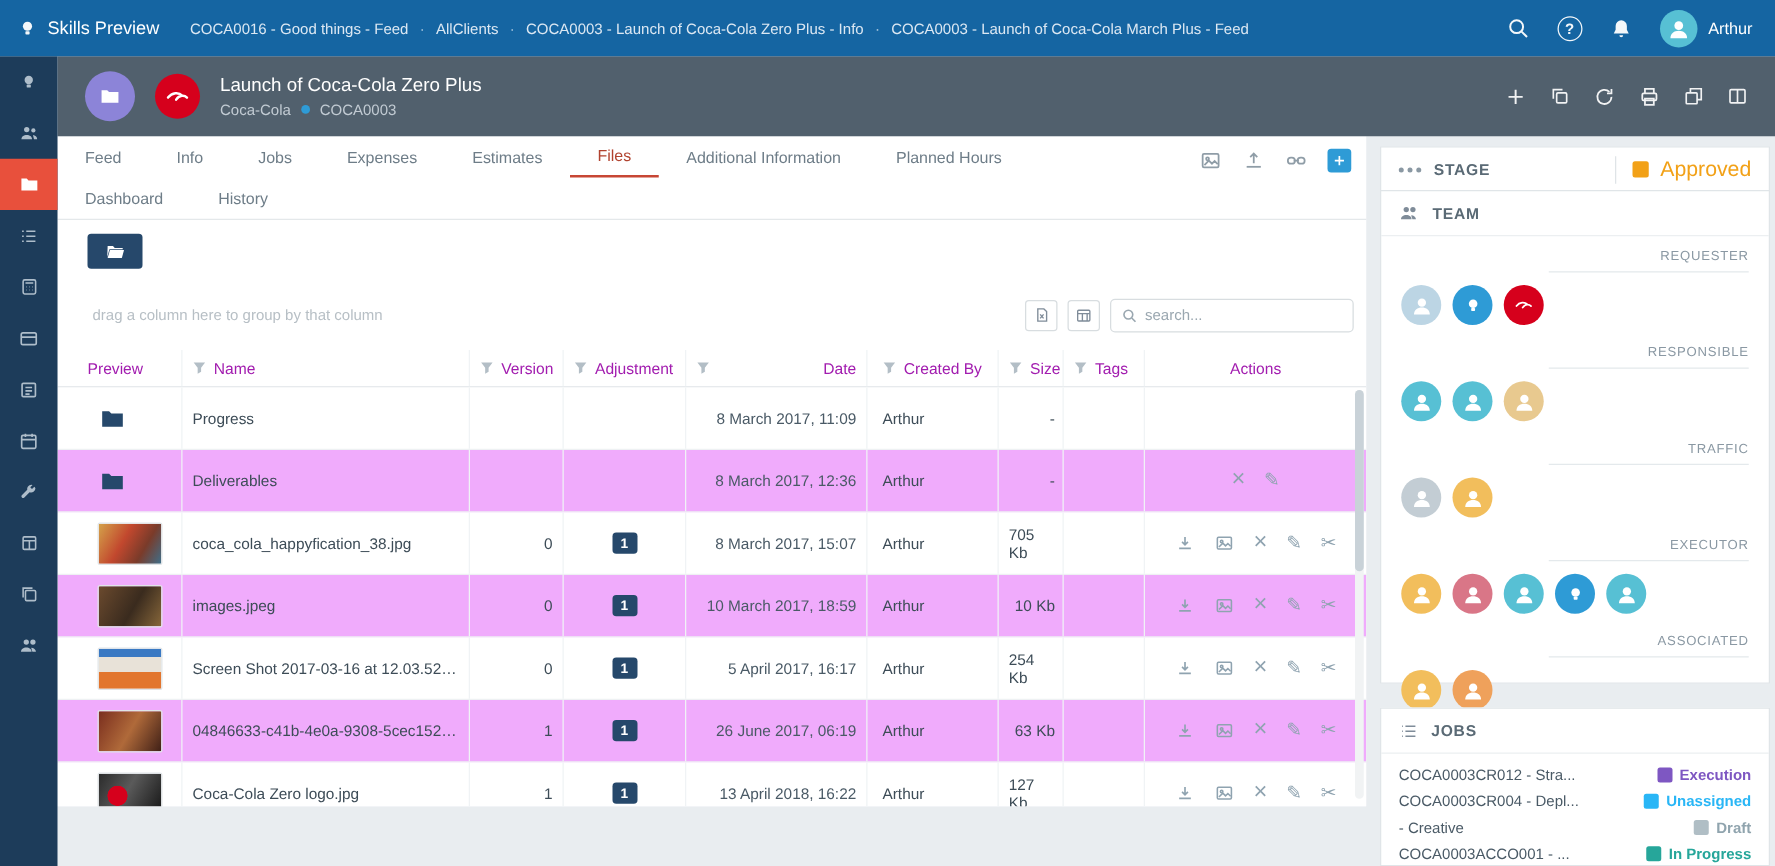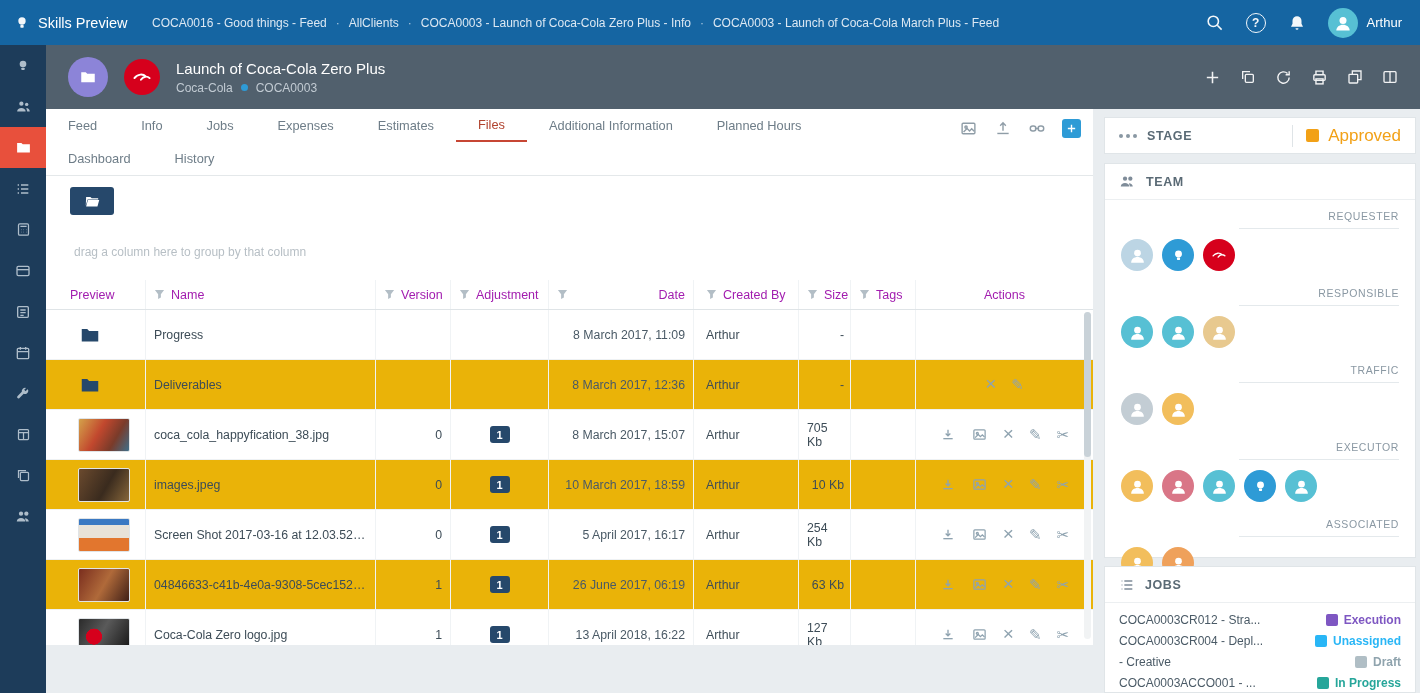--- a/index.html
+++ b/index.html
@@ -70,21 +70,21 @@
   .c1{width:230px}
   .c2{width:75px;justify-content:space-between}
   .c3{width:98px}
   .c4{width:145px;justify-content:space-between}
   .c5{width:105px;padding-left:12px}
   .c6{width:52px;justify-content:space-between;padding-right:6px}
   .c7{width:65px}
   .c8{width:177px;justify-content:center}
   .funnel{color:#b3bec6;flex:0 0 auto;margin-right:6px}
   .grow{height:50px;border-bottom:1px solid #eef1f3;font-size:12.3px;color:#3d4c57;background:#fff}
-  .grow.alt{background:#eab308}
+  .grow.alt{background:#f0abfc}
   .grow .c1{white-space:nowrap;text-overflow:ellipsis;display:block;line-height:50px;overflow:hidden}
   .grow .c2{justify-content:flex-end}
   .grow .c3{justify-content:center}
   .grow .c4{justify-content:flex-end;color:#4a5a66}
   .grow .c6{justify-content:flex-end}
   .fold-ic{color:#26486b;margin-left:8px}
   .thumb{width:52px;height:34px;border-radius:2px;border:1px solid #e0e4e7;margin-left:8px;flex:0 0 auto}
   .t1{background:linear-gradient(120deg,#d4a24a,#c2482e 40%,#7a3b2a 70%,#3f6f8a)}
   .t2{background:linear-gradient(120deg,#6b4a2e,#3a2b1e 55%,#86663a)}
   .t3{background:linear-gradient(180deg,#3a79c3 0 20%,#e8e2d8 20% 58%,#e2762e 58%)}
@@ -104,21 +104,21 @@
   .card-head{display:flex;align-items:center;gap:10px;height:36px;padding:0 14px;color:#5a6a75;border-bottom:1px solid #eceff1}
   .card-head .ctitle{font-size:12.5px;font-weight:bold;letter-spacing:.6px}
   .stage-card{top:117px;height:37px;display:flex;align-items:center;padding:0 14px;gap:10px}
   .stage-right{margin-left:auto;display:flex;align-items:center;gap:9px}
   .stage-div{width:1px;height:22px;background:#dfe4e7;margin-right:4px}
   .stage-sq{width:13px;height:13px;border-radius:2px;background:#f2a117}
   .stage-txt{color:#f2a117;font-size:17px}
   .dots3{display:flex;gap:3px}
   .dots3 i{width:4px;height:4px;border-radius:50%;background:#8a98a3}
 
-  .team-card{top:163px;height:395px}
+  .team-card{top:152px;height:395px}
   .tsec-label{margin:10px 16px 0 auto;width:160px;text-align:right;font-size:10.5px;letter-spacing:.6px;color:#8a98a3;padding-bottom:6px;border-bottom:1px solid #e4e9ec}
   .avrow{display:flex;gap:9px;padding:10px 16px 6px 16px}
   .avatar.sm{width:32px;height:32px;cursor:pointer}
   .av-a{background:#bcd5e4}.av-bulb{background:#2e9bd6}.av-coke{background:#d6001c}
   .av-teal{background:#57c0d4}.av-sand{background:#e8c98f}.av-gray{background:#c3cdd4}
   .av-gold{background:#f2be5c}.av-rose{background:#d97687}.av-orange{background:#efa15b}
 
   .jobs-card{top:566px;height:127px}
   .jobs-list{padding:6px 14px}
   .jrow{display:flex;align-items:center;height:21px;gap:8px}
@@ -388,20 +388,43 @@
       <span>
           <svg width="17" height="17" viewBox="0 0 24 24" fill="currentColor">
             <path d="M3 5.5h6l2 2h9V9H5l-2.5 9z"></path>
             <path d="M5.5 10h16L19 19H3z"></path>
           </svg>
         </span>
     </div>
 
     <div class="grid-toolbar">
       <span class="group-hint">drag a column here to group by that column</span>
+      <div class="gt-right">
+        <span class="sq-btn">
+            <svg width="13" height="14" viewBox="0 0 24 24" fill="none" stroke="currentColor" stroke-width="2">
+              <path d="M6 3h9l4 4v14H6z"></path>
+              <path d="M9.5 11l5 6M14.5 11l-5 6"></path>
+            </svg>
+          </span>
+        <span class="sq-btn">
+            <svg width="14" height="13" viewBox="0 0 24 24" fill="none" stroke="currentColor" stroke-width="2">
+              <rect x="3" y="4" width="18" height="16" rx="1.5"></rect>
+              <path d="M3 9h18M10 9v11M17 9v11"></path>
+            </svg>
+          </span>
+        <div class="searchbox">
+          <span>
+              <svg width="13" height="13" viewBox="0 0 24 24" fill="none" stroke="currentColor" stroke-width="2.4">
+                <circle cx="10.5" cy="10.5" r="6.5"></circle>
+                <path d="M15.5 15.5 21 21"></path>
+              </svg>
+            </span>
+          <input type="text" placeholder="search..." style="">
+        </div>
+      </div>
     </div>
 
     <div class="grid">
       <div class="gr ghead">
         <div class="gcell c0">Preview</div>
         <div class="gcell c1" style="display:flex">
             <span class="funnel">
               <svg width="11" height="11" viewBox="0 0 12 12" fill="currentColor">
                 <path d="M1 1h10L7.5 5.6v3.6l-3 1.6V5.6z"></path>
               </svg>

